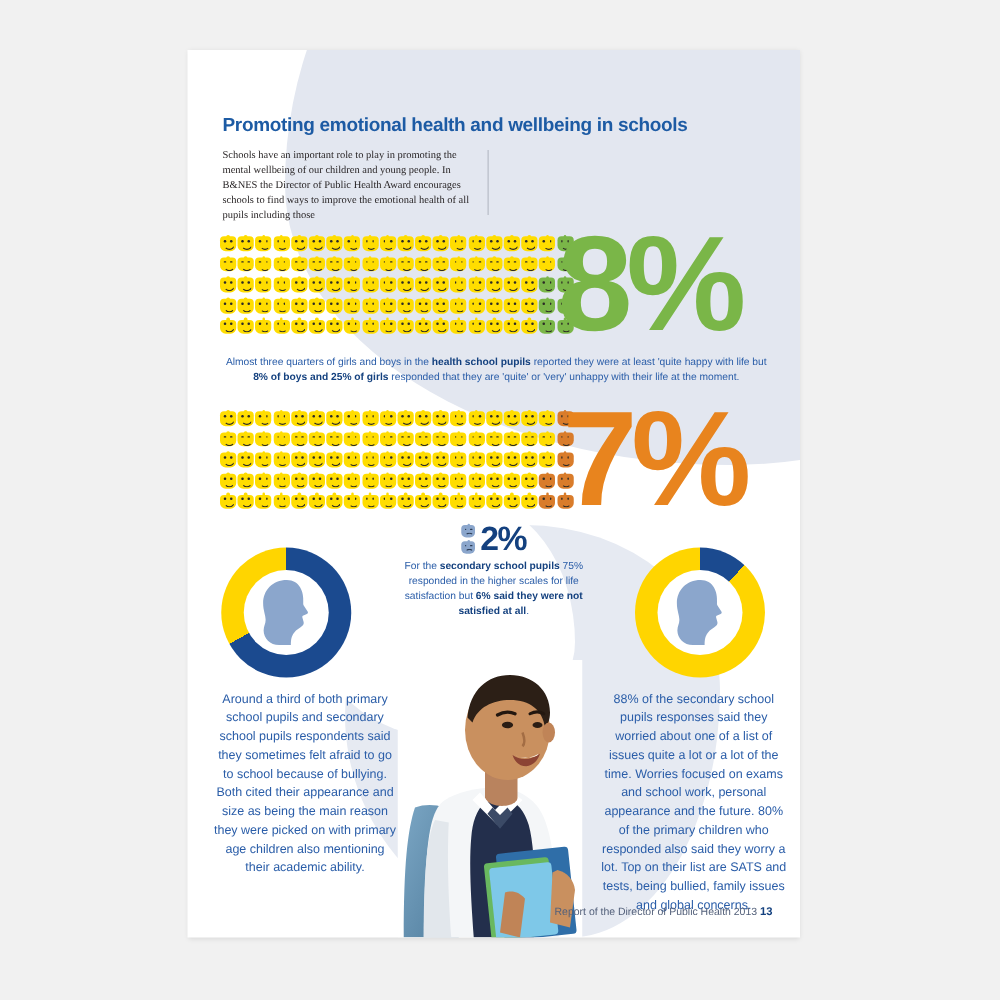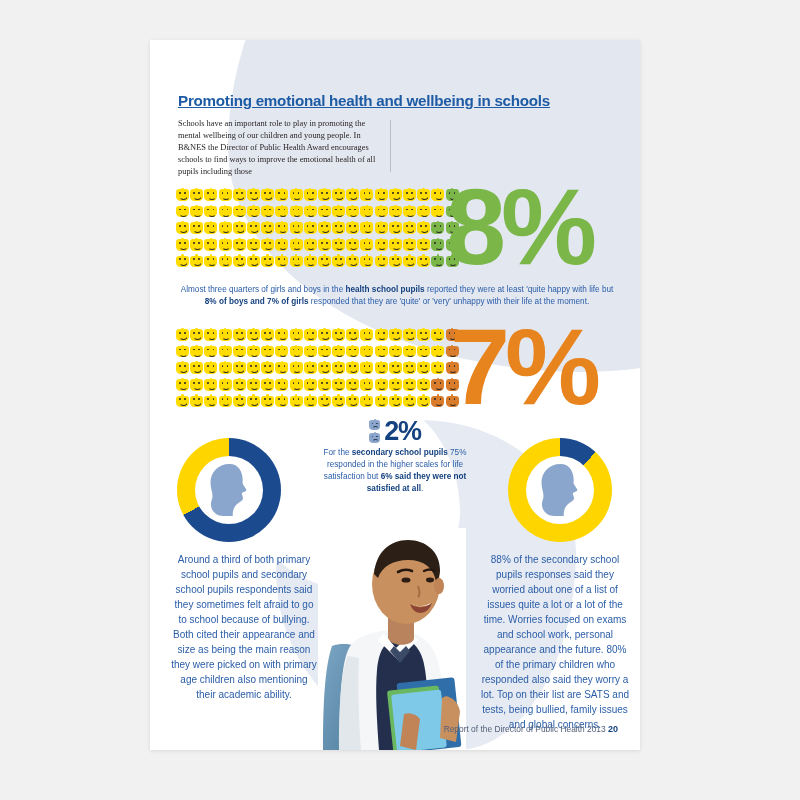--- a/index.html
+++ b/index.html
@@ -50,21 +50,20 @@
   
   #headline {
     position: absolute;
     left: 28px; top: 52px;
     width: 440px;
     font-size: 15.2px;
     font-weight: bold;
     color: #1d5ba4;
     letter-spacing: -0.25px;
     line-height: 1.15;
-    text-decoration: underline;
   }
   
   .intro {
     position: absolute;
     top: 78px;
     font-family: "Liberation Serif", serif;
     font-size: 8.4px;
     line-height: 1.42;
     color: #231f20;
   }
@@ -1144,21 +1143,21 @@
             <div class="head"></div>
             <div class="tuft"></div>
             <div class="eye l"></div>
             <div class="eye r"></div>
             <div class="mouth"></div>
           </div>
         </div>
       </div>
     <div class="bignum" id="big8">8%</div>
 
-    <div id="caption1">Almost three quarters of girls and boys in the <b>health school pupils</b> reported they were at least 'quite happy with life but <b>8% of boys and 7% of girls</b> responded that they are 'quite' or 'very' unhappy with their life at the moment.</div>
+    <div id="caption1">Almost three quarters of girls and boys in the <b>health school pupils</b> reported they were at least 'quite happy with life but <b>8% of boys and 25% of girls</b> responded that they are 'quite' or 'very' unhappy with their life at the moment.</div>
 
     <div class="waffle" id="waffle2">
         <div>
           <div class="face happy">
             <div class="head"></div>
             <div class="tuft"></div>
             <div class="eye l"></div>
             <div class="eye r"></div>
             <div class="mouth"></div>
           </div>
@@ -2140,17 +2139,17 @@
         <rect x="82" y="152" width="58" height="70" rx="3" fill="#2f6ea8" transform="rotate(-6 111 187)"></rect>
         <rect x="72" y="160" width="52" height="62" rx="3" fill="#69b85f" transform="rotate(-6 98 191)"></rect>
         <rect x="76" y="164" width="50" height="58" rx="3" fill="#7ec8e8" transform="rotate(-6 101 193)"></rect>
 
         <path d="M128 168c8 2 13 8 14 16l-4 30-16-4 2-40z" fill="#c9905f"></path>
         <path d="M86 186c6-2 12 0 16 5l-4 31-16-4z" fill="#c08457"></path>
       </g>
     </svg>
 
     <div id="footer">
-      <span>Report of the Director of Public Health 2013 </span><b>20</b>
+      <span>Report of the Director of Public Health 2013 </span><b>13</b>
     </div>
 
   </div>
 </div>
 
 </body></html>

